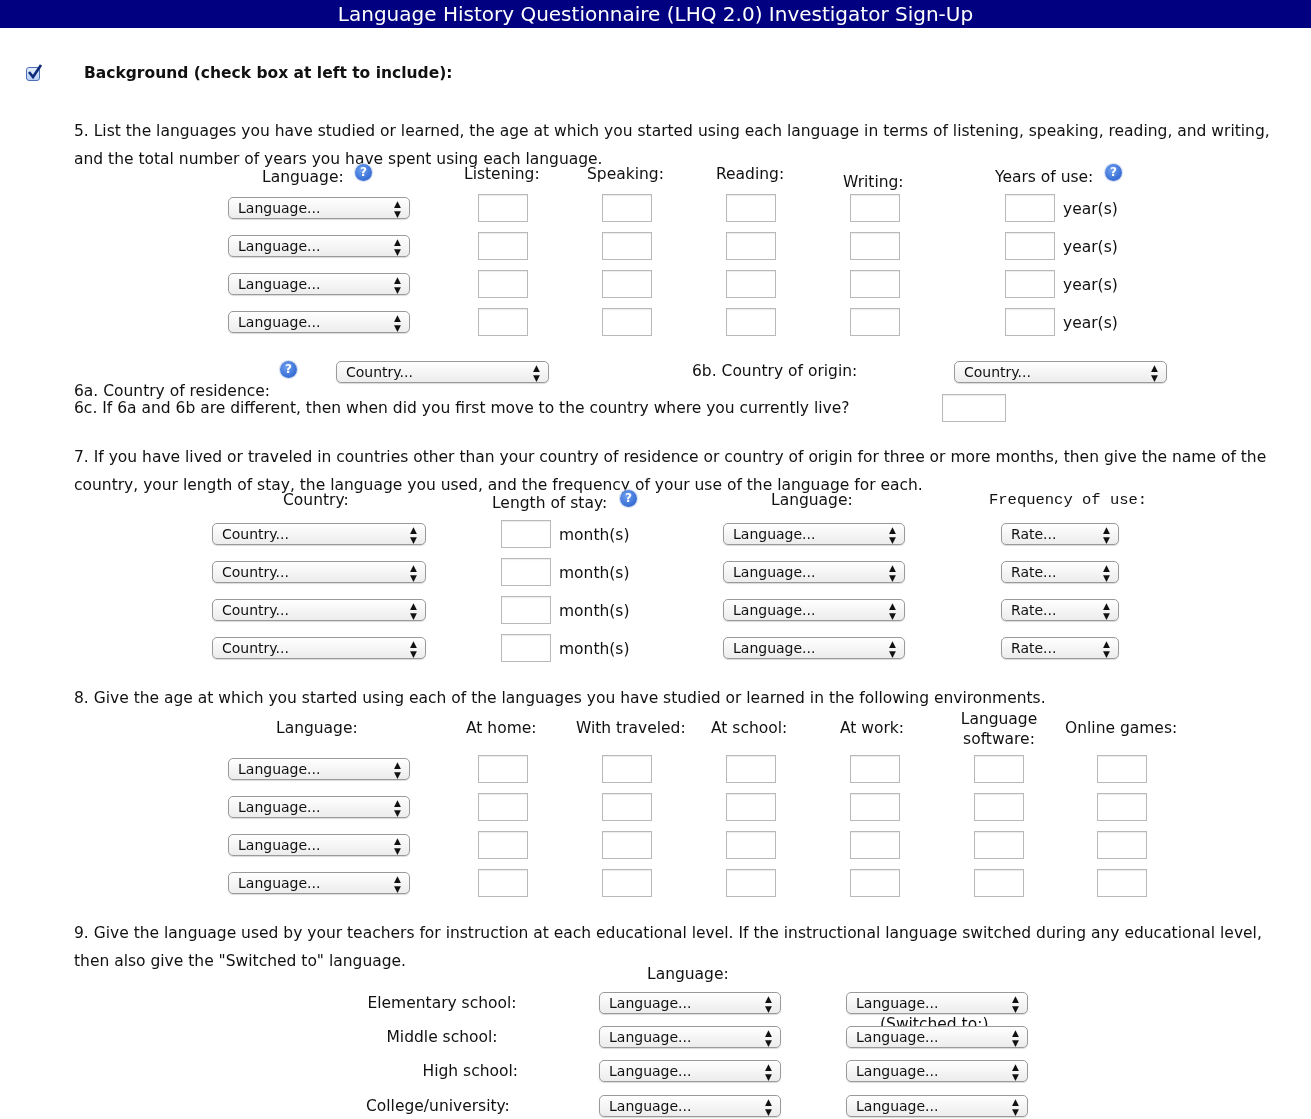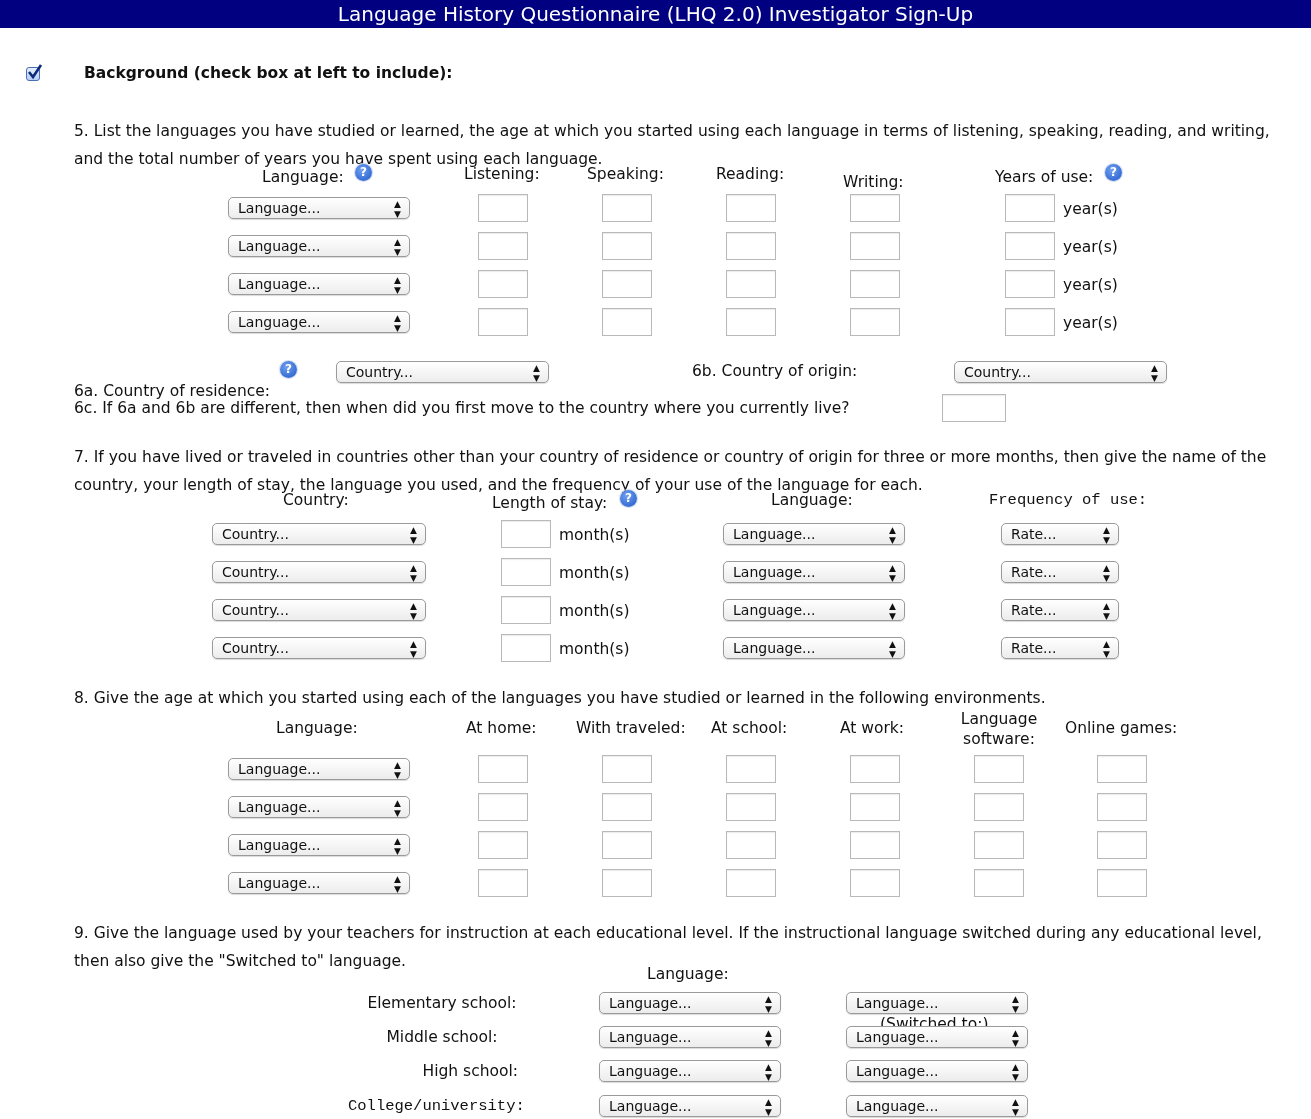--- a/index.html
+++ b/index.html
@@ -184,15 +184,15 @@
 <div class="abs sel" style="left:846px;top:992px;width:182px;"><span>Language...</span><span class="arr">▲<br>▼</span></div>
 
 <div class="abs txt" style="left:366px;top:1027px;width:152px;text-align:center;">Middle school:</div>
 <div class="abs sel" style="left:599px;top:1026px;width:182px;"><span>Language...</span><span class="arr">▲<br>▼</span></div>
 <div class="abs sel" style="left:846px;top:1026px;width:182px;"><span>Language...</span><span class="arr">▲<br>▼</span></div>
 
 <div class="abs txt" style="left:366px;top:1061px;width:152px;text-align:right;">High school:</div>
 <div class="abs sel" style="left:599px;top:1060px;width:182px;"><span>Language...</span><span class="arr">▲<br>▼</span></div>
 <div class="abs sel" style="left:846px;top:1060px;width:182px;"><span>Language...</span><span class="arr">▲<br>▼</span></div>
 
-<div class="abs txt" style="left:348px;top:1096px;width:152px;text-align:right;font-family:Liberation Mono, monospace;">College/university:</div>
+<div class="abs txt" style="left:366px;top:1096px;width:152px;text-align:left;">College/university:</div>
 <div class="abs sel" style="left:599px;top:1095px;width:182px;"><span>Language...</span><span class="arr">▲<br>▼</span></div>
 <div class="abs sel" style="left:846px;top:1095px;width:182px;"><span>Language...</span><span class="arr">▲<br>▼</span></div>
 
 </body></html>

